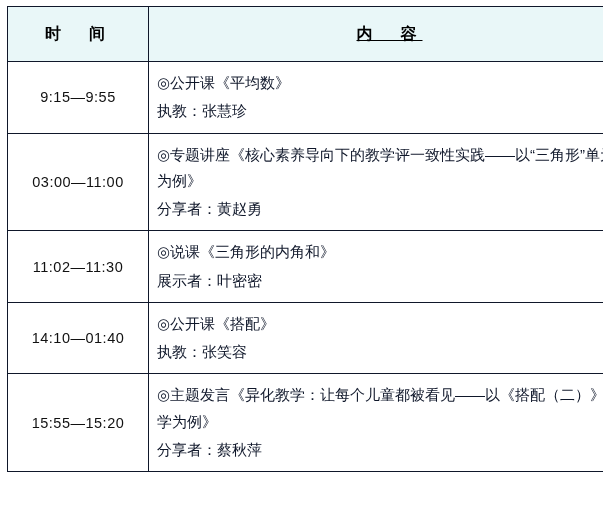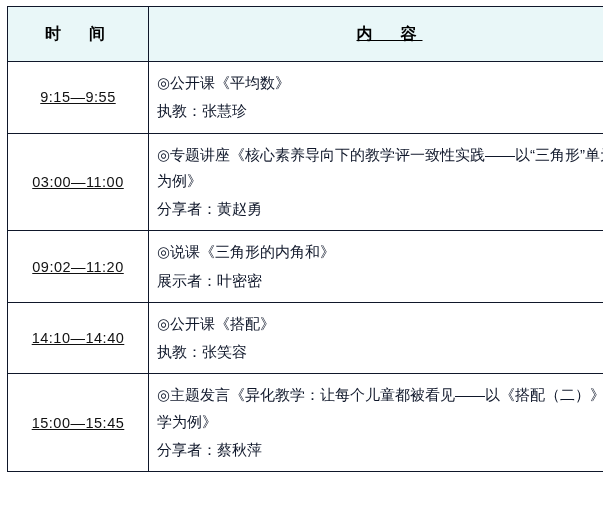--- a/index.html
+++ b/index.html
@@ -43,21 +43,20 @@
   thead th.col-time { width: 124px; }
   thead th.col-content { width: 465px; text-decoration: underline; }
 
   td.time-cell {
     width: 124px;
     text-align: center;
     font-size: 14.5px;
     letter-spacing: 0.5px;
     color: #111;
     padding: 4px 2px;
-    text-decoration: underline;
   }
   td.content-cell {
     padding: 7px 10px 7px 12px;
     font-size: 15px;
     line-height: 1.75;
     color: #0f172a;
   }
   .line {
     display: block;
     white-space: normal;
@@ -86,35 +85,35 @@
         </td>
       </tr>
       <tr>
         <td class="time-cell">03:00—11:00</td>
         <td class="content-cell">
           <span class="line">◎专题讲座《核心素养导向下的教学评一致性实践——以“三角形”单元为例》</span>
           <span class="line">分享者：黄赵勇</span>
         </td>
       </tr>
       <tr>
-        <td class="time-cell">09:02—11:20</td>
+        <td class="time-cell">11:02—11:30</td>
         <td class="content-cell">
           <span class="line">◎说课《三角形的内角和》</span>
           <span class="line">展示者：叶密密</span>
         </td>
       </tr>
       <tr>
-        <td class="time-cell">14:10—14:40</td>
+        <td class="time-cell">14:10—01:40</td>
         <td class="content-cell">
           <span class="line">◎公开课《搭配》</span>
           <span class="line">执教：张笑容</span>
         </td>
       </tr>
       <tr>
-        <td class="time-cell">15:00—15:45</td>
+        <td class="time-cell">15:55—15:20</td>
         <td class="content-cell">
           <span class="line">◎主题发言《异化教学：让每个儿童都被看见——以《搭配（二）》教学为例》</span>
           <span class="line">分享者：蔡秋萍</span>
         </td>
       </tr>
     </tbody>
   </table>
 </div>
 
 </body></html>

